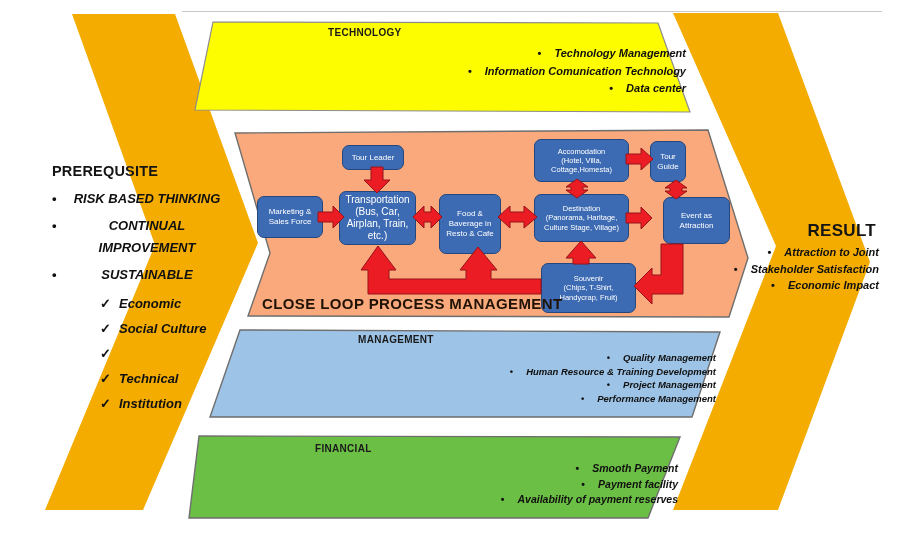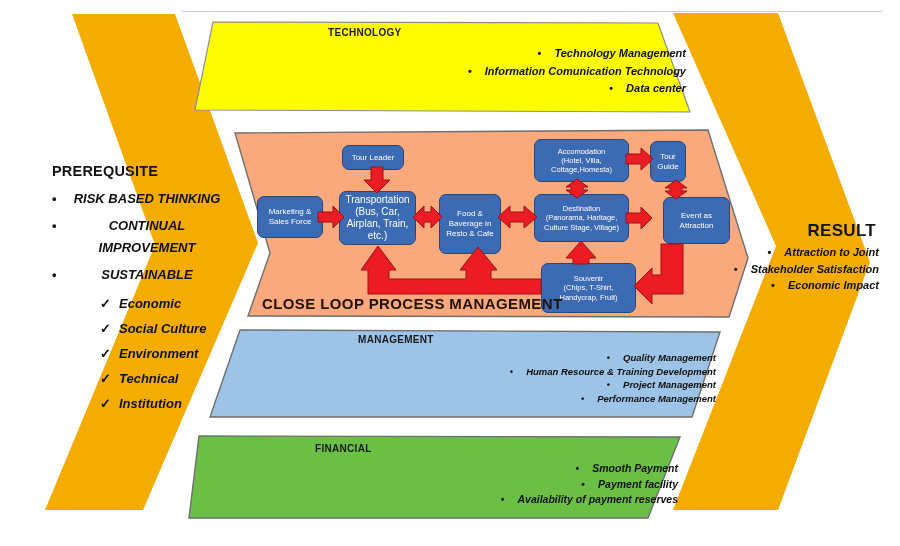--- a/index.html
+++ b/index.html
@@ -207,21 +207,20 @@
       <div class="chk-line">
           <span class="chk">✓</span>
           <span>Economic</span>
         </div>
       <div class="chk-line">
           <span class="chk">✓</span>
           <span>Social Culture</span>
         </div>
       <div class="chk-line">
           <span class="chk">✓</span>
-          <span>Environment</span>
         </div>
       <div class="chk-line">
           <span class="chk">✓</span>
           <span>Technical</span>
         </div>
       <div class="chk-line">
           <span class="chk">✓</span>
           <span>Institution</span>
         </div>
     </div>

